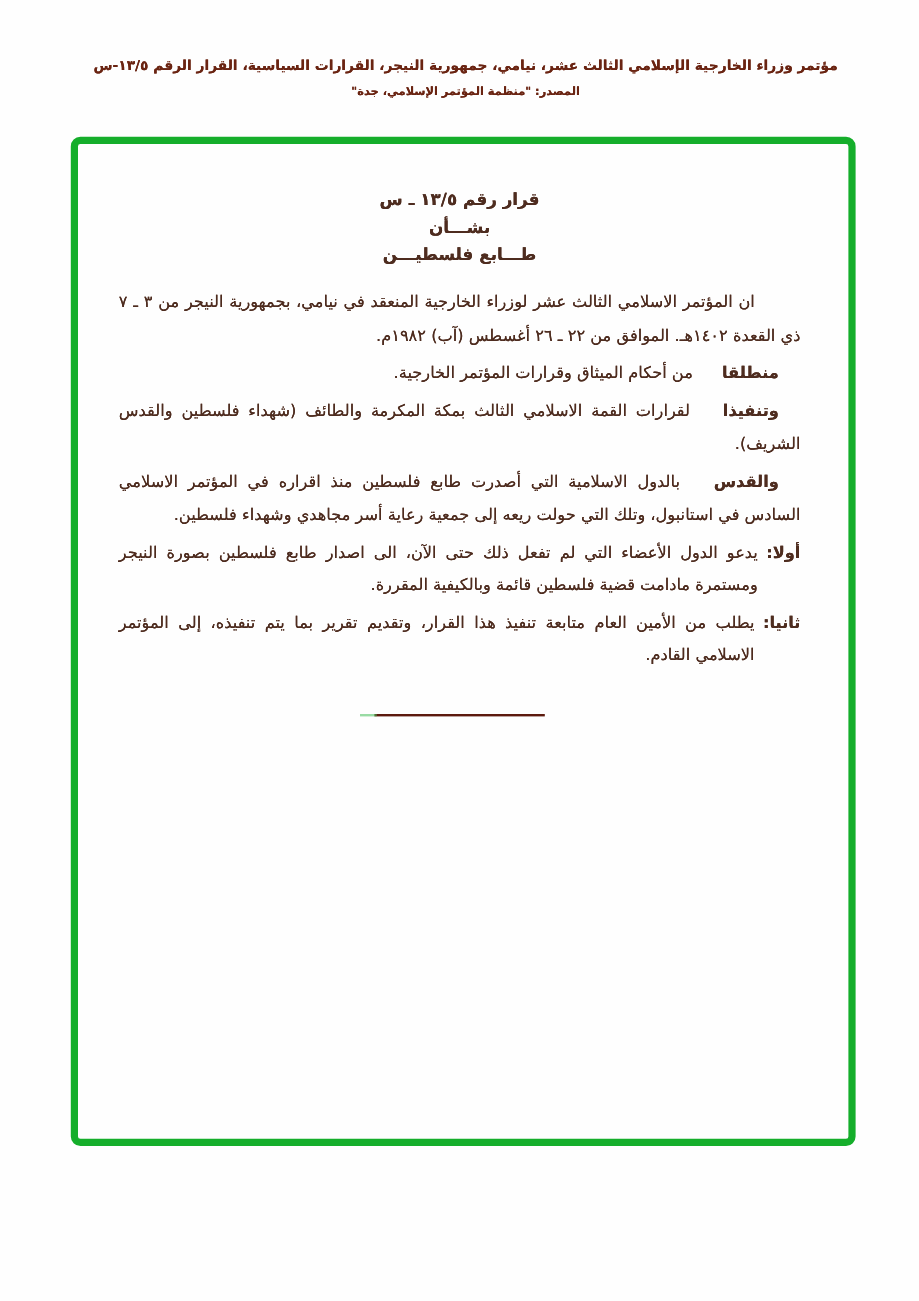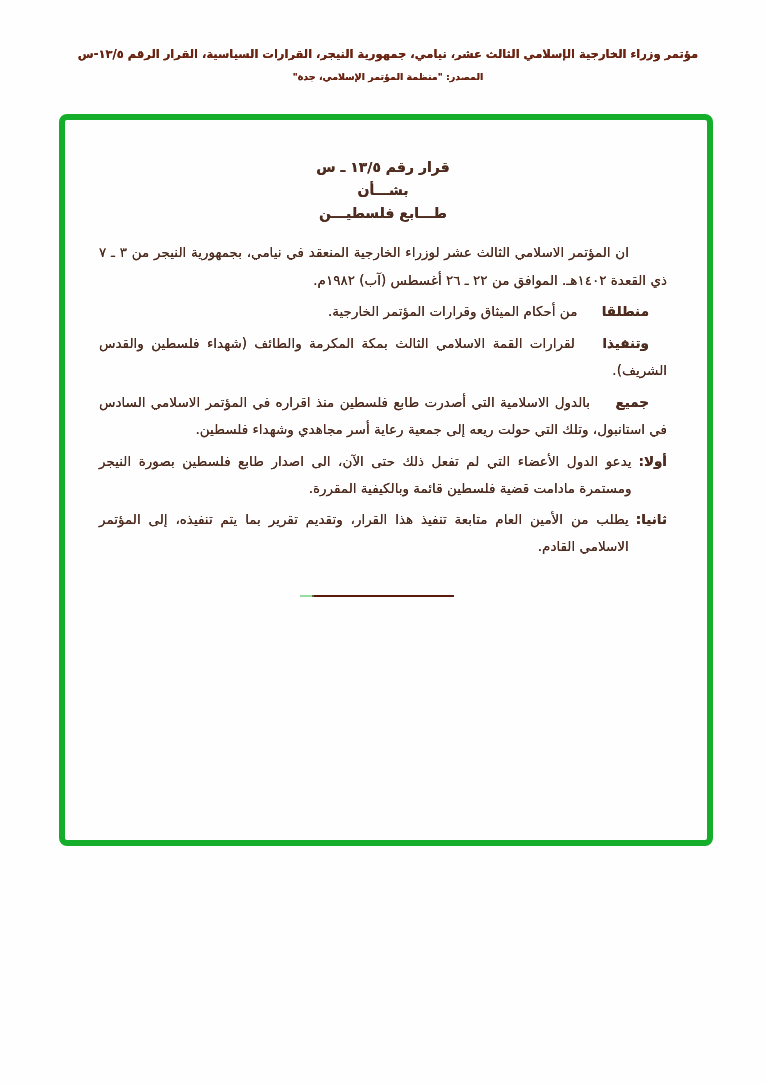--- a/index.html
+++ b/index.html
@@ -31,21 +31,21 @@
     text-shadow:0 0 .4px currentColor;
   }
   .header-line2{
     margin-top:10px;
     font-size:9.5px;
     text-shadow:0 0 .4px currentColor;
   }
   
   .frame{
     position:absolute;left:59px;top:114px;
-    width:654px;height:732px;
+    width:654px;height:841px;
     border:6px solid var(--border-green);
     border-radius:8px;
     background:transparent;
     padding-left:24px;
   }
   .content{
     position:absolute;inset:0;
     padding:36px 40px 0 34px;
     direction:rtl;
     color:var(--body-text);
@@ -106,21 +106,21 @@
         <div>بشـــأن</div>
         <div>طـــابع فلسطيـــن</div>
       </div>
 
       <p class="para indent"><span class="lead"></span><span>ان المؤتمر الاسلامي الثالث عشر لوزراء الخارجية المنعقد في نيامي، بجمهورية النيجر من ٣ ـ ٧ ذي القعدة ١٤٠٢هـ. الموافق من ٢٢ ـ ٢٦ أغسطس (آب) ١٩٨٢م.</span></p>
 
       <p class="para indent"><span class="lead">منطلقا</span><span> من أحكام الميثاق وقرارات المؤتمر الخارجية.</span></p>
 
       <p class="para indent"><span class="lead">وتنفيذا</span><span> لقرارات القمة الاسلامي الثالث بمكة المكرمة والطائف (شهداء فلسطين والقدس الشريف).</span></p>
 
-      <p class="para indent"><span class="lead">جميع</span><span> بالدول الاسلامية التي أصدرت طابع فلسطين منذ اقراره في المؤتمر الاسلامي السادس في استانبول، وتلك التي حولت ريعه إلى جمعية رعاية أسر مجاهدي وشهداء فلسطين.</span></p>
+      <p class="para indent"><span class="lead">والقدس</span><span> بالدول الاسلامية التي أصدرت طابع فلسطين منذ اقراره في المؤتمر الاسلامي السادس في استانبول، وتلك التي حولت ريعه إلى جمعية رعاية أسر مجاهدي وشهداء فلسطين.</span></p>
 
 
       <div class="clause">
         <span class="clause-label">أولا:</span>
         <span class="clause-text">يدعو الدول الأعضاء التي لم تفعل ذلك حتى الآن، الى اصدار طابع فلسطين بصورة النيجر ومستمرة مادامت قضية فلسطين قائمة وبالكيفية المقررة.</span>
       </div>
 
       <div class="clause">
         <span class="clause-label">ثانيا:</span>
         <span class="clause-text">يطلب من الأمين العام متابعة تنفيذ هذا القرار، وتقديم تقرير بما يتم تنفيذه، إلى المؤتمر الاسلامي القادم.</span>

